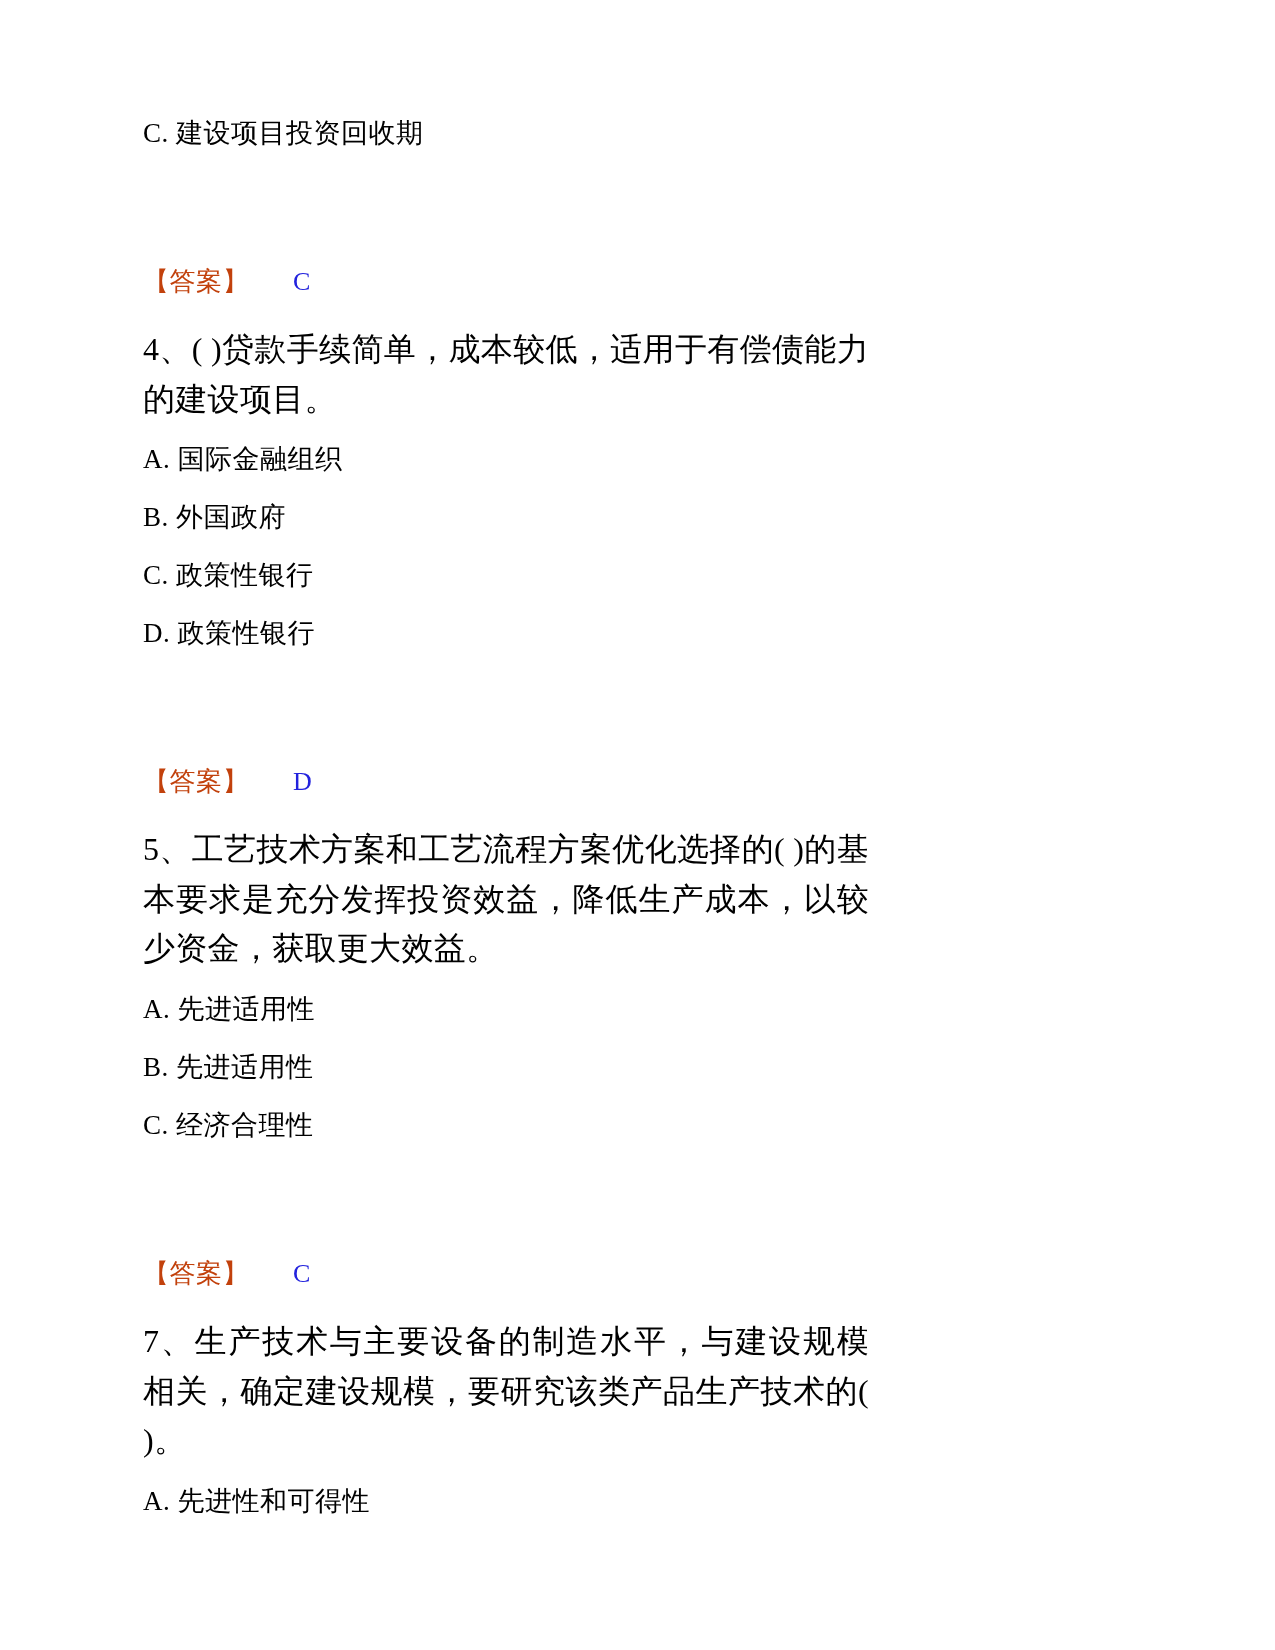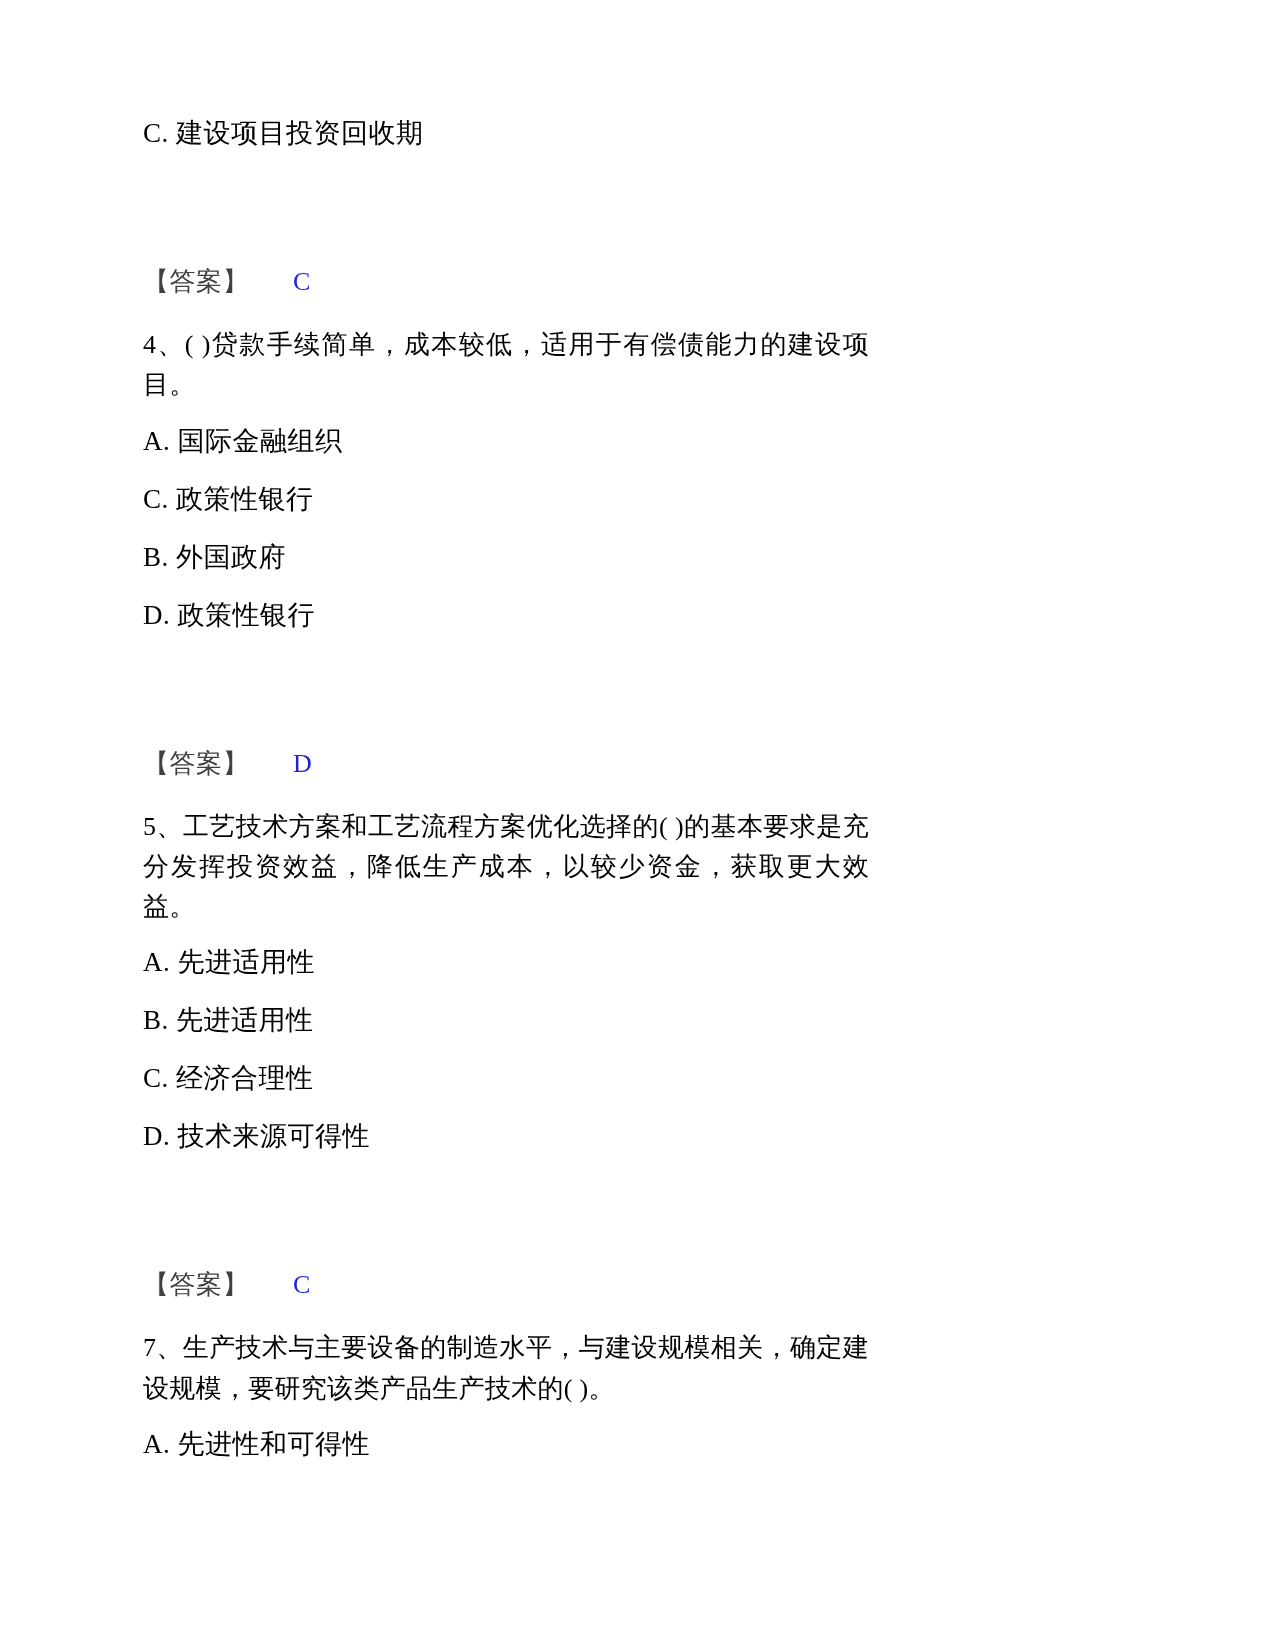--- a/index.html
+++ b/index.html
@@ -20,34 +20,34 @@
     box-sizing: border-box;
     padding: 120px 140px 72px 143px;
   }
   .opt {
     font-size: 27px;
     line-height: 1.0;
     margin: 0 0 31px 0;
     letter-spacing: 0.5px;
   }
   .q {
-    font-size: 26px;
+    font-size: 32px;
     line-height: 1.55;
     margin: 0 0 22px 0;
     letter-spacing: 0.3px;
     text-align: justify;
   }
   .answer-row {
     font-size: 26px;
     color: #2222dd;
     margin: 0 0 26px 0;
     letter-spacing: 0.5px;
   }
   .answer-row .ans-label {
-    color: #404040;
+    color: #c2410c;
   }
   .answer-row .ans-val {
     color: #2222dd;
     margin-left: 44px;
   }
   .gap-lg { height: 86px; }
 </style>
 </head>
 <body>
 
@@ -56,35 +56,34 @@
   <p class="opt">C. 建设项目投资回收期</p>
 
   <div class="gap-lg"></div>
 
   <p class="answer-row">
     <span class="ans-label">【答案】</span><span class="ans-val">C</span>
   </p>
 
   <p class="q">4、( )贷款手续简单，成本较低，适用于有偿债能力的建设项目。</p>
   <p class="opt">A. 国际金融组织</p>
+  <p class="opt">B. 外国政府</p>
   <p class="opt">C. 政策性银行</p>
-  <p class="opt">B. 外国政府</p>
   <p class="opt">D. 政策性银行</p>
 
   <div class="gap-lg"></div>
 
   <p class="answer-row">
     <span class="ans-label">【答案】</span><span class="ans-val">D</span>
   </p>
 
   <p class="q">5、工艺技术方案和工艺流程方案优化选择的( )的基本要求是充分发挥投资效益，降低生产成本，以较少资金，获取更大效益。</p>
   <p class="opt">A. 先进适用性</p>
   <p class="opt">B. 先进适用性</p>
   <p class="opt">C. 经济合理性</p>
-  <p class="opt">D. 技术来源可得性</p>
 
   <div class="gap-lg"></div>
 
   <p class="answer-row">
     <span class="ans-label">【答案】</span><span class="ans-val">C</span>
   </p>
 
   <p class="q">7、生产技术与主要设备的制造水平，与建设规模相关，确定建设规模，要研究该类产品生产技术的( )。</p>
   <p class="opt">A. 先进性和可得性</p>
 

